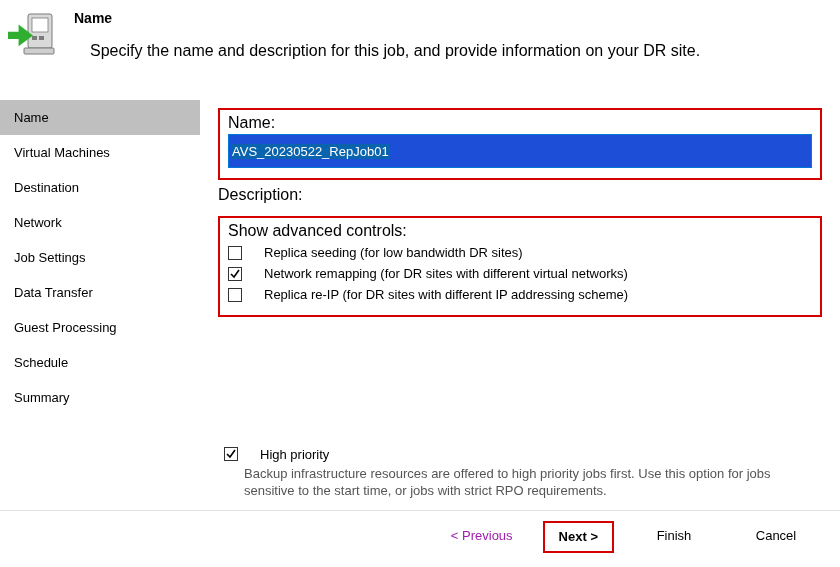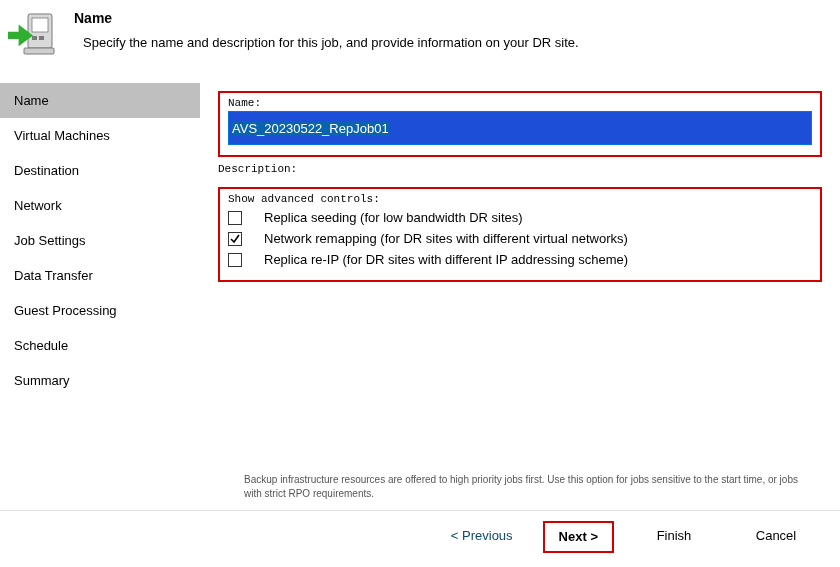--- a/index.html
+++ b/index.html
@@ -29,22 +29,22 @@
     height: 48px;
     flex: 0 0 48px;
     margin-right: 18px;
   }
   .header-text h1 {
     margin: 0 0 2px 0;
     font-size: 14px;
     font-weight: 700;
   }
   .header-text p {
-    margin: 9px;
-    font-size: 13px;
+    margin: 16px;
+    font-size: 16px;
   }
   .body {
     display: flex;
     flex: 1 1 auto;
     min-height: 0;
   }
   .sidebar {
     width: 200px;
     flex: 0 0 200px;
     background: #fff;
@@ -63,23 +63,22 @@
     padding: 8px 18px 0 18px;
     display: flex;
     flex-direction: column;
   }
   .highlight-box {
     border: 2px solid #d40000;
     padding: 4px 8px 10px 8px;
     margin-bottom: 6px;
   }
   .field-label {
-    font-size: 11px;
+    font-size: 16px;
     margin-bottom: 2px;
-    font-family: Liberation Mono, monospace;
   }
   .name-input-wrap {
     width: 100%;
     height: 22px;
     border: 1px solid #0078d7;
     background: #1d4ed8;
     display: flex;
     align-items: center;
     padding: 16px 2px;
   }
@@ -118,21 +117,21 @@
     align-items: center;
     justify-content: center;
     background: #fff;
   }
   .cb svg { width: 10px; height: 10px; }
   .spacer { flex: 1 1 auto; }
   .hp-block { margin: 12px 0 10px 6px; }
   .hp-note {
     margin-left: 20px;
     color: #555;
-    font-size: 10px;
+    font-size: 13px;
     line-height: 1.35;
     max-width: 560px;
   }
   .footer {
     border-top: 1px solid #e2e2e2;
     padding: 10px 22px 14px 0;
     display: flex;
     justify-content: flex-end;
     gap: 18px;
     align-items: center;
@@ -147,21 +146,21 @@
     cursor: pointer;
     padding: 0 12px;
     line-height: 24px;
     text-align: center;
   }
   .btn.flat {
     border: none;
     background: transparent;
   }
   .btn.disabled {
-    color: #0c4a6e;
+    color: #a21caf;
     cursor: default;
   }
   .btn-highlight {
     border: 2px solid #d40000;
     padding: 2px;
     display: inline-block;
     font-weight: bold;
   }
   .hdr-icon-svg { display:block; }
 </style>
@@ -232,20 +231,28 @@
 
         <div class="checkbox-row">
           <span class="cb"></span>
           <span>Replica re-IP (for DR sites with different IP addressing scheme)</span>
         </div>
       </div>
 
       <div class="spacer"></div>
 
       <div class="hp-block">
+        <div class="checkbox-row">
+          <span class="cb">
+            <svg viewBox="0 0 10 10">
+                <path d="M1 5 L4 8 L9 1" stroke="#000" stroke-width="1.6" fill="none"></path>
+              </svg>
+          </span>
+          <span>High priority</span>
+        </div>
         <div class="hp-note">Backup infrastructure resources are offered to high priority jobs first. Use this option for jobs sensitive to the start time, or jobs with strict RPO requirements.</div>
       </div>
 
     </div>
   </div>
 
   <div class="footer">
     <span class="btn flat disabled">&lt; Previous</span>
     <span class="btn-highlight">
       <span class="btn flat" style="min-width:70px">Next &gt;</span>

